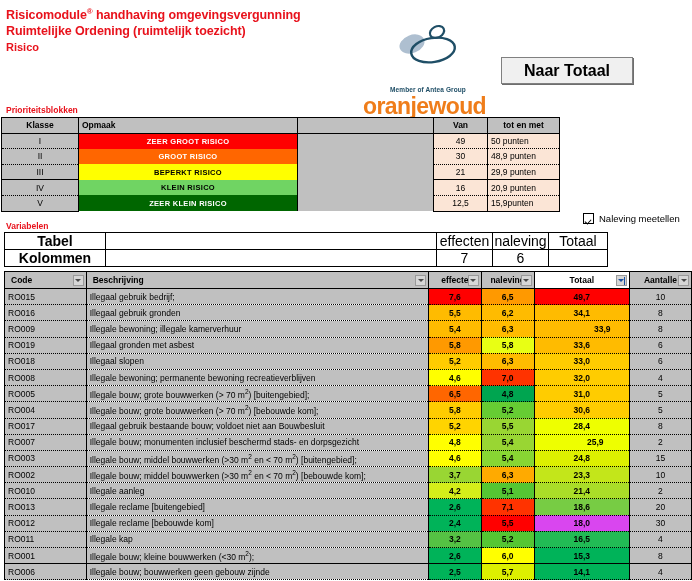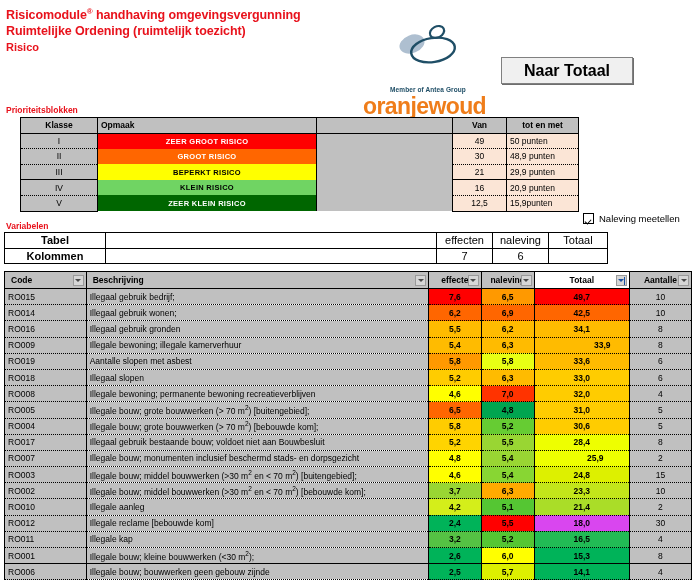--- a/index.html
+++ b/index.html
@@ -39,21 +39,21 @@
     display:flex;align-items:center;justify-content:center;cursor:pointer;
   }
 
   
   .sec-label{position:absolute;color:#e8121c;font-size:8.5px;font-weight:bold;}
 
   
   table{border-collapse:collapse;font-size:9px;}
 
   
-  .prio{position:absolute;left:20px;top:117px;}
+  .prio{position:absolute;left:1px;top:117px;}
   .prio td{height:14.6px;padding:0;border:1px solid #000;font-size:8.5px;}
   .prio .hdr{background:#c0c0c0;text-align:center;font-weight:bold;}
   .prio .hdr.left{text-align:left;padding-left:3px;}
   .prio .klasse{background:#c0c0c0;text-align:center;width:76px;
       border-left:1px solid #000;border-right:1px solid #000;
       border-top:1px dotted #000;border-bottom:1px dotted #000;}
   .prio .opmaak{width:218px;text-align:center;font-size:7.5px;font-weight:bold;letter-spacing:.3px;
       border-left:1px solid #000;border-right:1px solid #000;border-top:none;border-bottom:none;}
   .prio .blank{width:135px;background:#c0c0c0;border:none;border-right:1px solid #000;}
   .prio .van{width:53px;text-align:center;background:#fbe5d6;
@@ -61,21 +61,21 @@
       border-top:1px dotted #000;border-bottom:1px dotted #000;}
   .prio .tot{width:68px;text-align:left;padding-left:3px;background:#fbe5d6;
       border-left:1px solid #000;border-right:1px solid #000;
       border-top:1px dotted #000;border-bottom:1px dotted #000;}
   .prio tr.firstrow .klasse,.prio tr.firstrow .van,.prio tr.firstrow .tot{border-top:1px solid #000;}
   .prio tr.lastrow  .klasse,.prio tr.lastrow  .van,.prio tr.lastrow  .tot{border-bottom:1px solid #000;}
   .prio tr.r4 .klasse,.prio tr.r4 .van,.prio tr.r4 .tot{border-top:1px solid #000;}
 
   
   .vars{position:absolute;left:4px;top:232px;}
-  .vars td{height:14.6px;padding:0;border:1px solid #000;font-size:11px;text-align:center;}
+  .vars td{height:14.6px;padding:0;border:1px solid #000;font-size:14px;text-align:center;}
   .vars .lbl{width:100px;font-weight:bold;}
   .vars .wide{width:330px;}
   .vars .num{width:55px;}
   .vars .num3{width:58px;}
 
   .chk-wrap{position:absolute;left:583px;top:213px;display:flex;align-items:center;gap:5px;}
   .chk{width:11px;height:11px;border:1px solid #000;background:#fff;position:relative;box-sizing:border-box;}
   .chk:after{content:"";position:absolute;left:2px;top:4px;width:3px;height:5px;
       border:solid #000;border-width:0 1.6px 1.6px 0;transform:rotate(42deg);}
   .chk-lbl{font-size:9.5px;color:#000;}
@@ -254,46 +254,38 @@
       <tbody id="dt-body">
         <tr class="r0 ">
           <td class="c-code">RO015</td>
           <td class="c-desc">Illegaal gebruik bedrijf;</td>
           <td class="c-num" style="background:#ff0000;">7,6</td>
           <td class="c-num" style="background:#ff9900;">6,5</td>
           <td class="c-tot" style="background:#ff0000;">49,7</td>
           <td class="c-aan">10</td>
         </tr>
         <tr class="">
-          <td class="c-code">RO014</td>
-          <td class="c-desc">Illegaal gebruik wonen;</td>
-          <td class="c-num" style="background:#ff6600;">6,2</td>
-          <td class="c-num" style="background:#ff6600;">6,9</td>
-          <td class="c-tot" style="background:#ff6600;">42,5</td>
-          <td class="c-aan">10</td>
-        </tr>
-        <tr class="">
           <td class="c-code">RO016</td>
           <td class="c-desc">Illegaal gebruik gronden</td>
           <td class="c-num" style="background:#ffbb00;">5,5</td>
           <td class="c-num" style="background:#ffbb00;">6,2</td>
           <td class="c-tot" style="background:#ffbb00;">34,1</td>
           <td class="c-aan">8</td>
         </tr>
         <tr class="">
           <td class="c-code">RO009</td>
           <td class="c-desc">Illegale bewoning; illegale kamerverhuur</td>
           <td class="c-num" style="background:#ffbb00;">5,4</td>
           <td class="c-num" style="background:#ffbb00;">6,3</td>
           <td class="c-tot" style="background:#ffbb00;padding-left:41px;">33,9</td>
           <td class="c-aan">8</td>
         </tr>
         <tr class="">
           <td class="c-code">RO019</td>
-          <td class="c-desc">Aantalle slopen met asbest</td>
+          <td class="c-desc">Illegaal gronden met asbest</td>
           <td class="c-num" style="background:#ff9900;">5,8</td>
           <td class="c-num" style="background:#e8ff14;">5,8</td>
           <td class="c-tot" style="background:#ffbb00;">33,6</td>
           <td class="c-aan">6</td>
         </tr>
         <tr class="">
           <td class="c-code">RO018</td>
           <td class="c-desc">Illegaal slopen</td>
           <td class="c-num" style="background:#ffcc00;">5,2</td>
           <td class="c-num" style="background:#ffbb00;">6,3</td>
@@ -356,20 +348,28 @@
           <td class="c-tot" style="background:#c3e61a;">23,3</td>
           <td class="c-aan">10</td>
         </tr>
         <tr class="">
           <td class="c-code">RO010</td>
           <td class="c-desc">Illegale aanleg</td>
           <td class="c-num" style="background:#d4ee1a;">4,2</td>
           <td class="c-num" style="background:#55c633;">5,1</td>
           <td class="c-tot" style="background:#aadd28;">21,4</td>
           <td class="c-aan">2</td>
+        </tr>
+        <tr class="">
+          <td class="c-code">RO013</td>
+          <td class="c-desc">Illegale reclame [buitengebied]</td>
+          <td class="c-num" style="background:#00b359;">2,6</td>
+          <td class="c-num" style="background:#ff3300;">7,1</td>
+          <td class="c-tot" style="background:#77cc44;">18,6</td>
+          <td class="c-aan">20</td>
         </tr>
         <tr class="">
           <td class="c-code">RO012</td>
           <td class="c-desc">Illegale reclame [bebouwde kom]</td>
           <td class="c-num" style="background:#00b359;">2,4</td>
           <td class="c-num" style="background:#ff0000;">5,5</td>
           <td class="c-tot" style="background:#d946ef;">18,0</td>
           <td class="c-aan">30</td>
         </tr>
         <tr class="">

